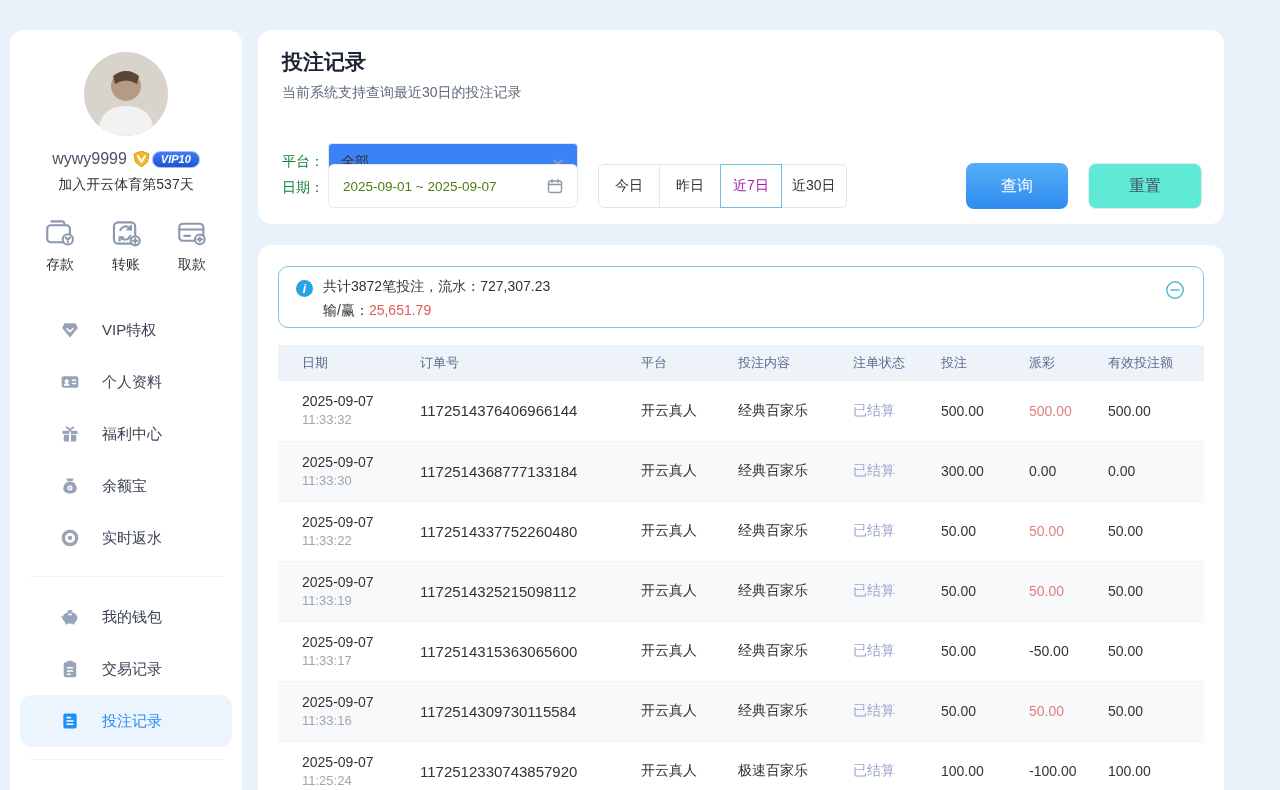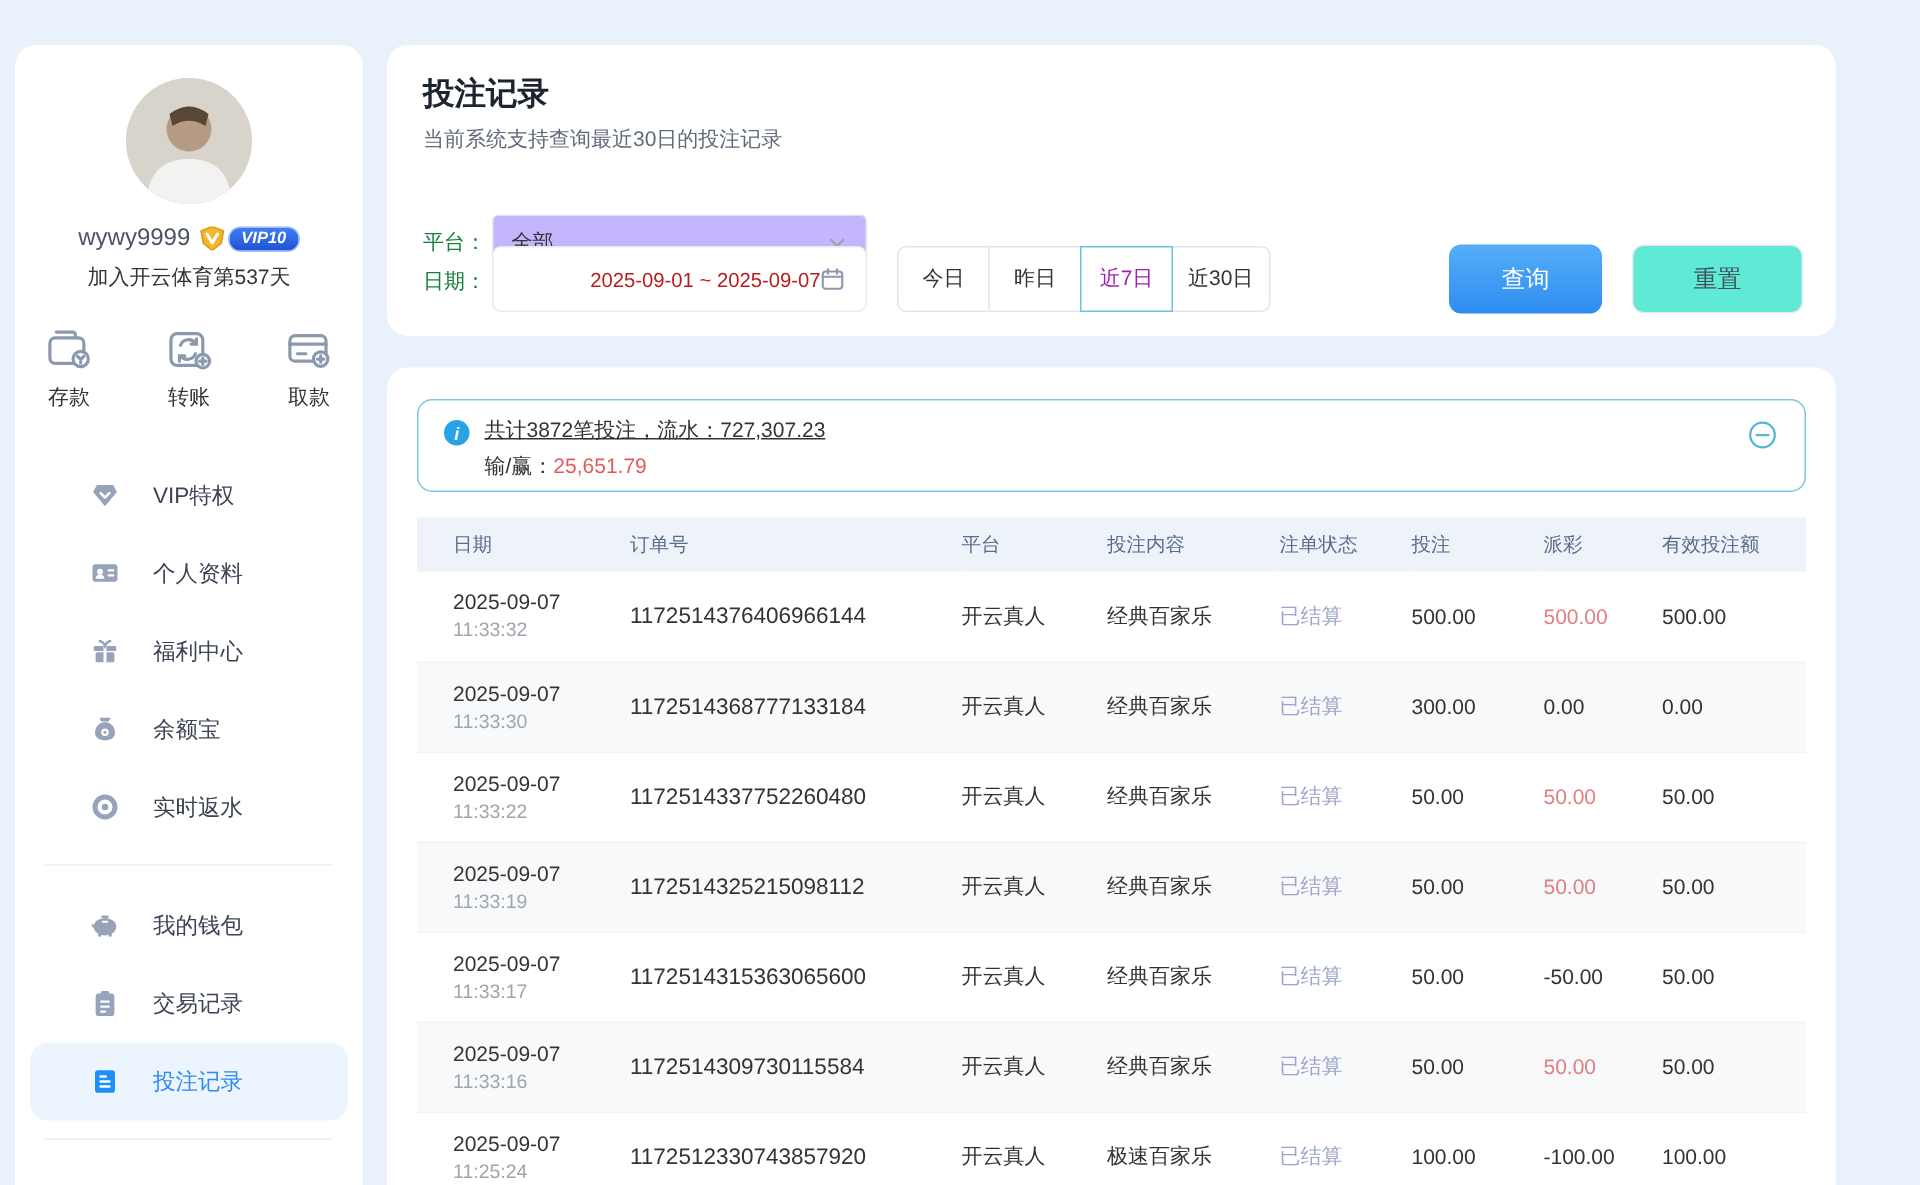--- a/index.html
+++ b/index.html
@@ -10,61 +10,61 @@
 
   
   #sidebar { left:10px; top:30px; width:232px; height:920px; }
   .avatar-wrap { width:84px; height:84px; border-radius:50%; overflow:hidden; margin:22px auto 0; background:#e4ded6; }
   .user-row { display:flex; align-items:center; justify-content:center; gap:6px; margin-top:14px; }
   .username { font-size:16px; color:#4a5264; }
   .vip-badge { display:inline-flex; align-items:center; gap:2px; }
   .vip-pill { background:linear-gradient(180deg,#3f7ef5,#1d54cf); border:1px solid #9db9ff; border-radius:9px;
               color:#fff; font-size:11px; font-weight:bold; font-style:italic; padding:1px 8px 2px; }
   .join-text { text-align:center; font-size:14px; color:#333; margin-top:8px; }
-  .quick-actions { display:flex; justify-content:space-between; padding:0 19px; margin-top:22px; }
+  .quick-actions { display:flex; justify-content:space-between; padding:0 33px; margin-top:22px; }
   .qa-item { display:flex; flex-direction:column; align-items:center; gap:6px; cursor:pointer; }
   .qa-item svg { stroke:#8b98ae; }
   .qa-label { font-size:14px; color:#333; }
   .menu { margin-top:30px; padding:0 10px; }
   .menu-item { display:flex; align-items:center; gap:22px; height:52px; padding-left:40px; border-radius:12px; cursor:pointer; }
   .menu-item .mi-icon { width:20px; height:20px; display:flex; align-items:center; justify-content:center; }
   .menu-item .mi-icon svg { fill:#97a3b8; }
   .menu-item span.lbl { font-size:15px; color:#3c4354; }
   .menu-item.active { background:#ecf5fe; }
   .menu-item.active span.lbl { color:#2b8bf2; }
   .menu-item.active .mi-icon svg { fill:#1e8ffa; }
   .divider { height:1px; background:#edf0f4; margin:12px 20px; }
 
   
   #filter-card { left:258px; top:30px; width:966px; height:194px; }
   .page-title { position:absolute; left:24px; top:18px; font-size:21px; font-weight:bold; color:#1b2430; }
   .page-subtitle { position:absolute; left:24px; top:54px; font-size:14px; color:#5f6a7a; }
   .filter-label { position:absolute; left:24px; font-size:14px; color:#15803d; }
   .platform-select { position:absolute; left:70px; top:113px; width:250px; height:38px; border:1px solid #e3e6ec;
-                     border-radius:4px; display:flex; align-items:center; padding:0 12px; cursor:pointer; background:#c4b5fd; }
+                     border-radius:4px; display:flex; align-items:center; padding:0 12px; cursor:pointer; background:#3b82f6; }
   .platform-select .val { font-size:14px; color:#333; flex:1; }
   .date-input { position:absolute; left:70px; top:134px; width:250px; height:44px; border:1px solid #e8eaf0;
                 border-radius:6px; display:flex; align-items:center; padding:0 14px; cursor:pointer; background:#fff; }
-  .date-input .val { font-size:13.5px; color:#b91c1c; flex:1; text-align:right; }
+  .date-input .val { font-size:13.5px; color:#4d7c0f; flex:1; text-align:left; }
   .range-group { position:absolute; left:340px; top:134px; display:flex; }
   .range-btn { min-width:62px; height:44px; background:#fff; border:1px solid #e2e6ec; margin-left:-1px;
                font-size:14px; color:#333; cursor:pointer; font-family:inherit; padding:0 10px; }
   .range-btn:first-child { border-radius:6px 0 0 6px; margin-left:0; }
   .range-btn:last-child { border-radius:0 6px 6px 0; }
   .range-btn.selected { color:#a21caf; border-color:#6fc0e6; position:relative; z-index:2; }
   .query-btn { position:absolute; left:708px; top:133px; width:102px; height:46px; border:none; border-radius:8px;
                background:linear-gradient(180deg,#55aef8,#2e8cf0); color:#fff; font-size:16px; cursor:pointer; font-family:inherit; }
   .reset-btn { position:absolute; left:830px; top:133px; width:114px; height:46px; border:1px solid #e6e9ef; border-radius:8px;
                background:#5eead4; color:#45505f; font-size:16px; cursor:pointer; font-family:inherit; }
 
   
   #table-card { left:258px; top:245px; width:966px; height:620px; }
   .summary-banner { position:absolute; left:20px; top:21px; width:926px; height:62px; border:1px solid #7ec9e2;
                     border-radius:10px; background:#fff; }
-  .sb-line1 { position:absolute; left:44px; top:11px; font-size:14px; color:#333;text-decoration:underline; }
+  .sb-line1 { position:absolute; left:44px; top:11px; font-size:14px; color:#333; }
   .sb-line2 { position:absolute; left:44px; top:35px; font-size:14px; color:#333; }
   .sb-red { color:#e25a5a; }
   .info-icon { position:absolute; left:17px; top:13px; width:17px; height:17px; border-radius:50%; background:#29a3e8;
                color:#fff; font-size:12px; font-weight:bold; display:flex; align-items:center; justify-content:center; font-style:italic; }
   .collapse-icon { position:absolute; right:18px; top:13px; cursor:pointer; }
 
   .bet-table { position:absolute; left:20px; top:100px; width:926px; border-collapse:collapse; table-layout:fixed; }
   .bet-table th { height:36px; background:#eef3f9; color:#5b6d8a; font-size:13px; font-weight:normal; text-align:left; }
   .bet-table td { height:60px; font-size:14px; color:#333; text-align:left; }
   .bet-table th:first-child, .bet-table td:first-child { padding-left:24px; }

